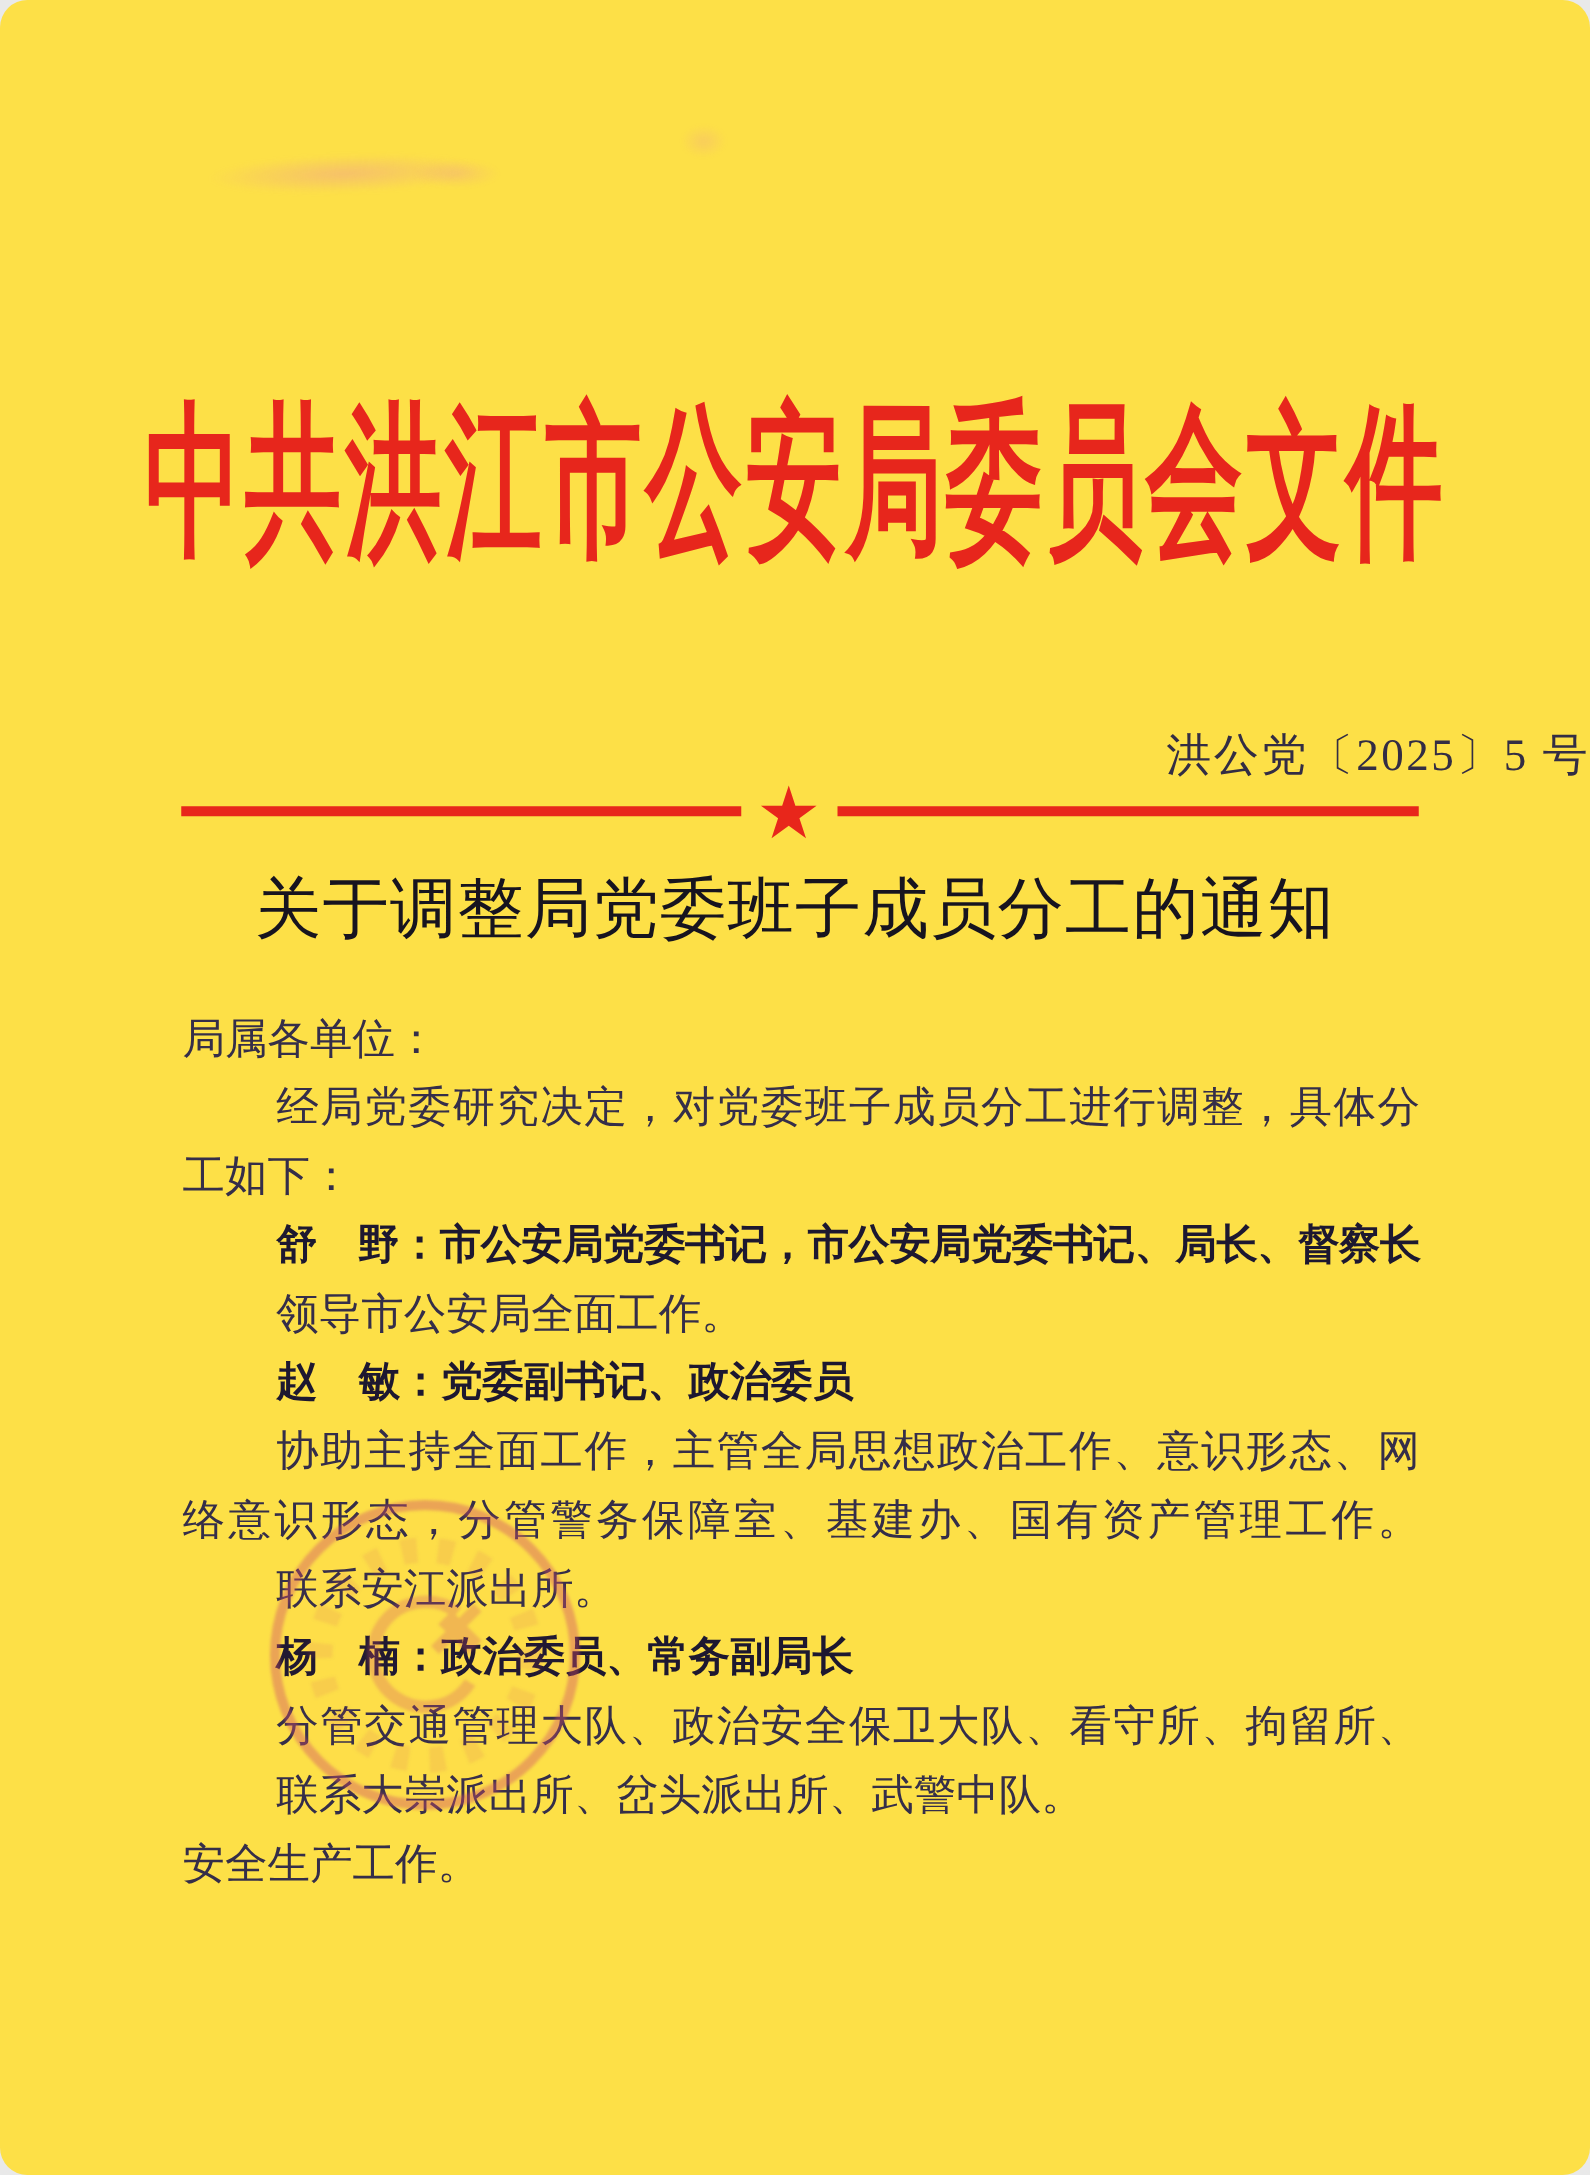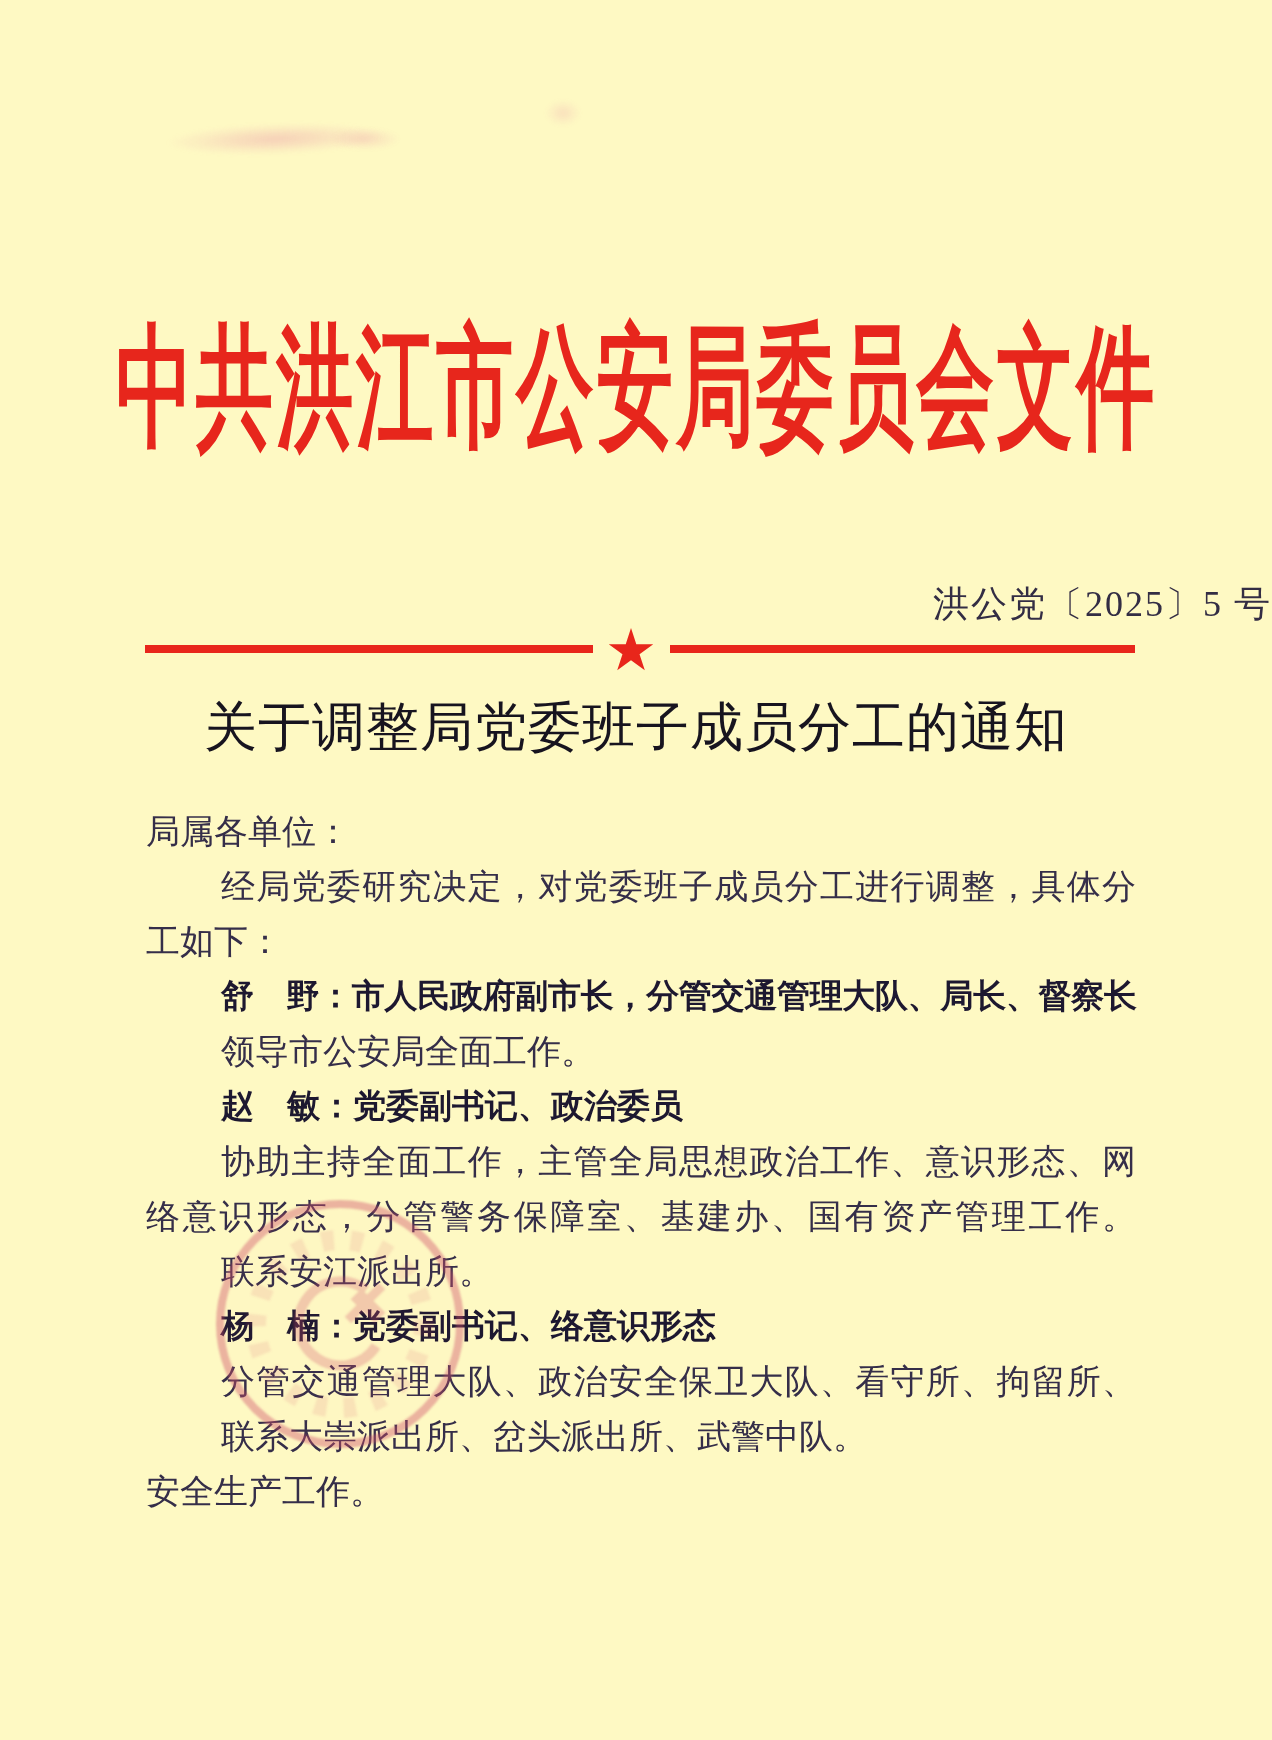--- a/index.html
+++ b/index.html
@@ -1,19 +1,20 @@
 <!DOCTYPE html>
 <html><head>
 <meta charset="utf-8">
 <style>
   html,body { margin:0; padding:0; background:#e9e9e9; }
   .page {
     position:relative; width:1272px; height:1740px; margin:0 auto;
-    background:#fef9c3; overflow:hidden;
+    background:#fde047; overflow:hidden;
     font-family:"Liberation Serif","DejaVu Serif",serif;
+    border-radius:22px;
   }
   
   .masthead {
     position:absolute; top:345px; left:0; width:100%;
     text-align:center; white-space:nowrap;
     font-weight:bold; font-size:74px; line-height:86px;
     color:#e7261c;
   }
   .masthead .stretch {
     display:inline-block; transform:scale(1.04,1.8); letter-spacing:3px;
@@ -79,27 +80,27 @@
   <div class="rule-left"></div>
   <div class="star">★</div>
   <div class="rule-right"></div>
 
   <div class="doc-title">关于调整局党委班子成员分工的通知</div>
 
   <div class="body-text">
     <div class="bline">局属各单位：</div>
     <div class="bline indent justify">经局党委研究决定，对党委班子成员分工进行调整，具体分</div>
     <div class="bline">工如下：</div>
-    <div class="bline indent name justify">舒　野：市人民政府副市长，分管交通管理大队、局长、督察长</div>
+    <div class="bline indent name justify">舒　野：市公安局党委书记，市公安局党委书记、局长、督察长</div>
     <div class="bline indent">领导市公安局全面工作。</div>
     <div class="bline indent name">赵　敏：党委副书记、政治委员</div>
     <div class="bline indent justify">协助主持全面工作，主管全局思想政治工作、意识形态、网</div>
     <div class="bline justify">络意识形态，分管警务保障室、基建办、国有资产管理工作。</div>
     <div class="bline indent">联系安江派出所。</div>
-    <div class="bline indent name">杨　楠：党委副书记、络意识形态</div>
+    <div class="bline indent name">杨　楠：政治委员、常务副局长</div>
     <div class="bline indent justify">分管交通管理大队、政治安全保卫大队、看守所、拘留所、</div>
     <div class="bline indent">联系大崇派出所、岔头派出所、武警中队。</div>
     <div class="bline">安全生产工作。</div>
   </div>
 
   <div class="seal">
     <svg width="264" height="264" viewBox="-132 -132 264 264" xmlns="http://www.w3.org/2000/svg">
       <circle r="120" fill="rgba(231,120,140,0.05)" stroke="#d04f6b" stroke-width="8" opacity="0.75"></circle>
       <circle r="84" fill="none" stroke="#d04f6b" stroke-width="20" stroke-dasharray="12 17" opacity="0.22"></circle>
       <g stroke="#d04f6b" fill="none" opacity="0.5">

